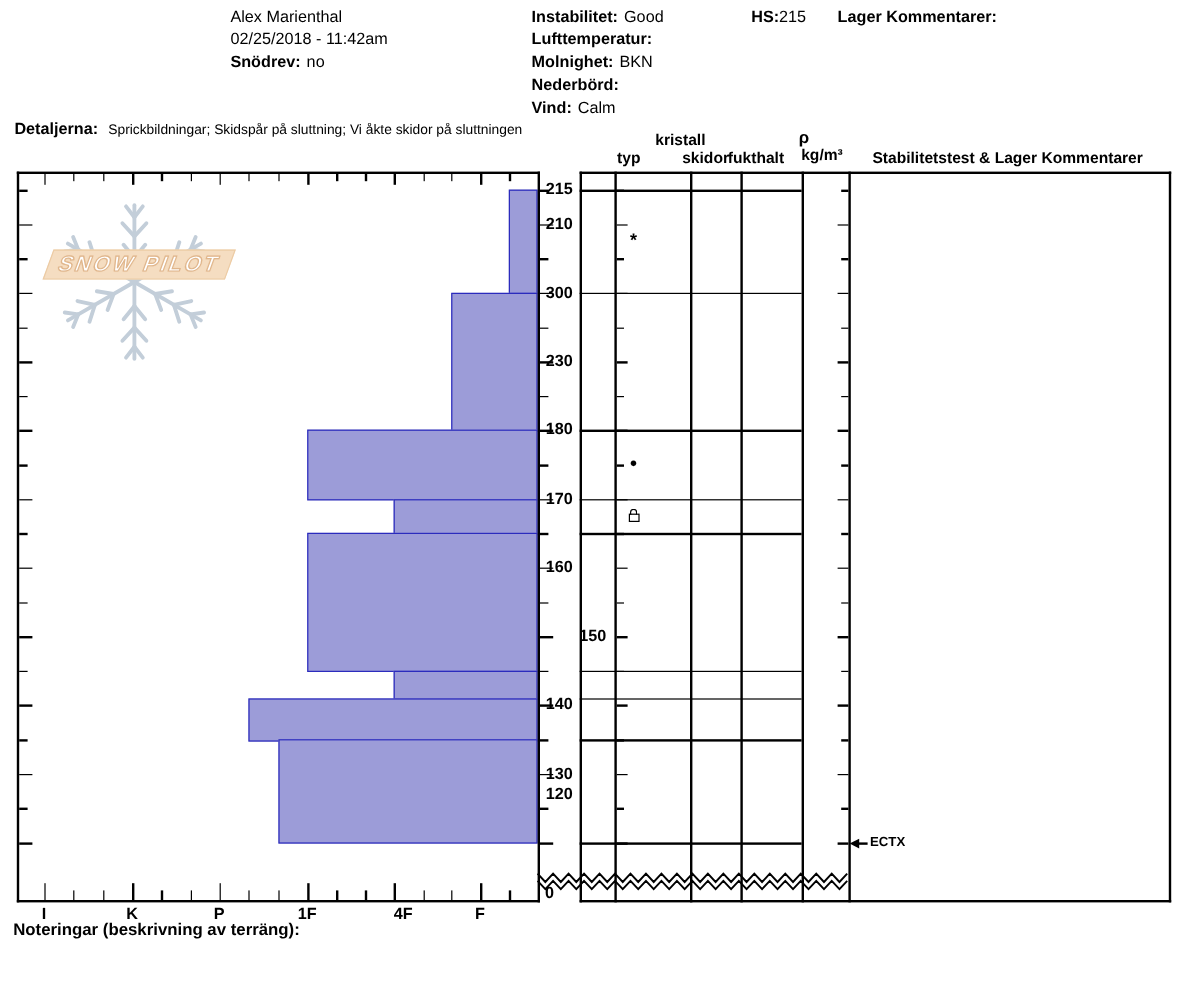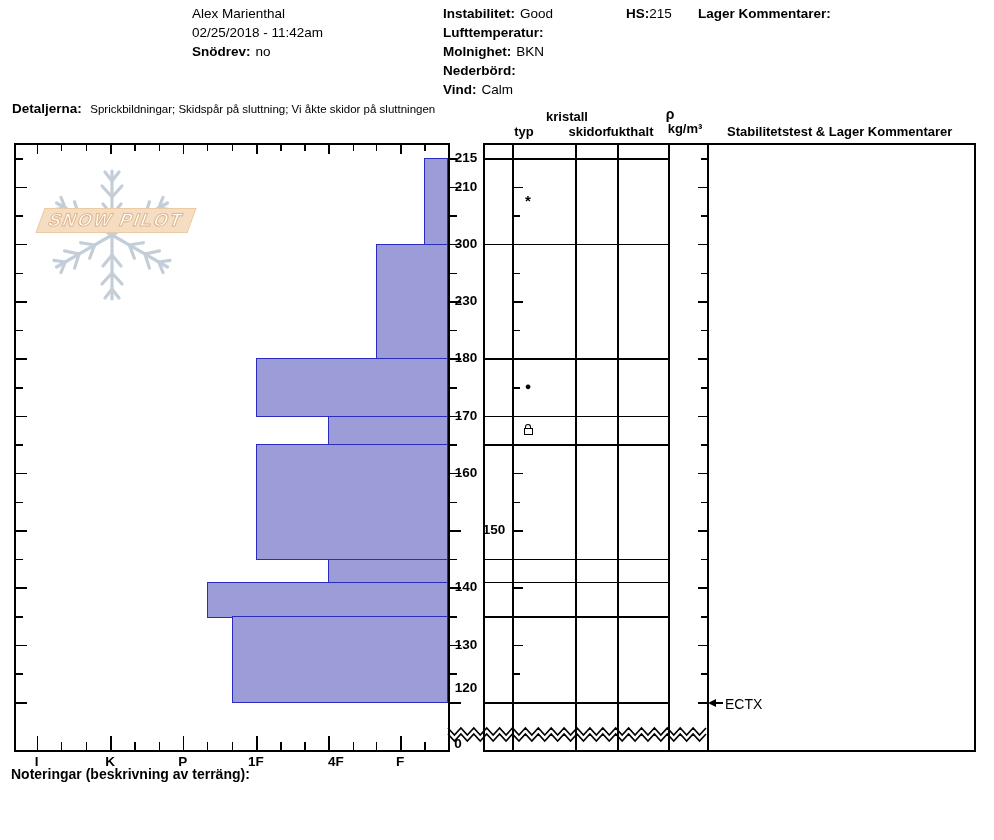--- a/index.html
+++ b/index.html
@@ -16,21 +16,21 @@
   .dlabel{position:absolute;width:34px;text-align:center;font-size:13.5px;font-weight:bold;height:16px;line-height:16px;}
   .hlabel{position:absolute;width:30px;text-align:center;font-size:13.5px;font-weight:bold;}
   .gsym{position:absolute;text-align:center;}
   .locksym{position:absolute;width:9px;height:7px;border:1.3px solid #000;box-sizing:border-box;}
   .lockarc{position:absolute;width:6px;height:5px;border:1.3px solid #000;border-bottom:none;
            border-radius:4px 4px 0 0;box-sizing:border-box;}
   #logo-banner{position:absolute;left:40px;top:208px;width:150px;height:23px;
                background:#f5ddc1;border:1.5px solid #eccba4;transform:skewX(-20deg);
                text-align:center;line-height:22px;font-weight:bold;font-size:18px;letter-spacing:2px;
                color:#fff;-webkit-text-stroke:1px #e0b68c;text-shadow:0 0 1px #dfb58a;}
-  .ect-text{position:absolute;font-size:14px;font-weight:normal;white-space:nowrap;}
+  .ect-text{position:absolute;font-size:11px;font-weight:bold;white-space:nowrap;}
   .arrowhead{position:absolute;width:0;height:0;border-top:4px solid transparent;
              border-bottom:4px solid transparent;border-right:8px solid #000;}
   #footer-note{position:absolute;left:11px;top:766px;font-size:14px;font-weight:bold;}
 </style>
 </head>
 <body>
 
 <div id="page">
 
 
@@ -235,21 +235,21 @@
     <div class="dlabel" style="left: 449px; top: 150px;">215</div>
     <div class="dlabel" style="left: 449px; top: 178.632px;">210</div>
     <div class="dlabel" style="left: 449px; top: 235.895px;">300</div>
     <div class="dlabel" style="left: 449px; top: 293.158px;">230</div>
     <div class="dlabel" style="left: 449px; top: 350.421px;">180</div>
     <div class="dlabel" style="left: 449px; top: 407.684px;">170</div>
     <div class="dlabel" style="left: 449px; top: 464.947px;">160</div>
     <div class="dlabel" style="left: 449px; top: 522.211px; margin-left: 28px;">150</div>
     <div class="dlabel" style="left: 449px; top: 579.474px;">140</div>
     <div class="dlabel" style="left: 449px; top: 636.737px;">130</div>
-    <div class="dlabel" style="left: 449px; top: 680px;">120</div>
+    <div class="dlabel" style="left: 449px; top: 654px;">120</div>
     <div class="dlabel" style="left: 448px; top: 736px; width: 20px;">0</div>
     <div class="hlabel" style="left: 21.7px; top: 754px;">I</div>
     <div class="hlabel" style="left: 95px; top: 754px;">K</div>
     <div class="hlabel" style="left: 167.7px; top: 754px;">P</div>
     <div class="hlabel" style="left: 241px; top: 754px;">1F</div>
     <div class="hlabel" style="left: 321px; top: 754px;">4F</div>
     <div class="hlabel" style="left: 385px; top: 754px;">F</div>
     <div class="gsym" style="left: 514px; top: 191.947px; width: 28px; font-size: 15px; line-height: 17px; font-weight: bold;">*</div>
     <div class="gsym" style="left: 514px; top: 379.053px; width: 28px; font-size: 11px; line-height: 15px;">●</div>
     <div class="locksym" style="left: 523.5px; top: 428px;"></div>

